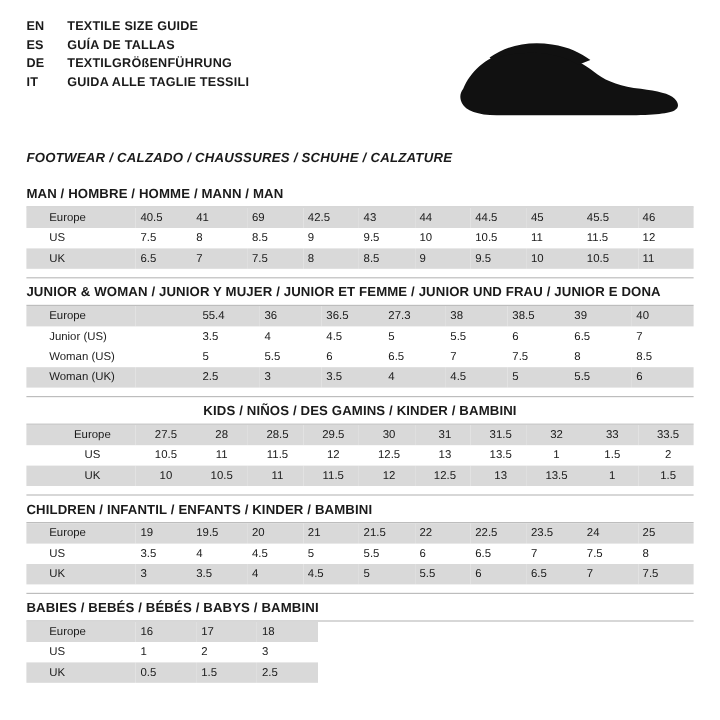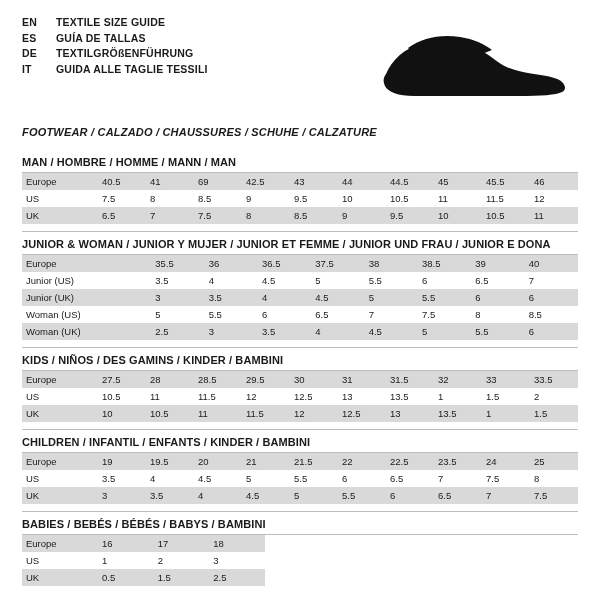--- a/index.html
+++ b/index.html
@@ -90,21 +90,21 @@
     padding: 0 0 0 4px;
     vertical-align: middle;
     color: #1a1a1a;
     white-space: nowrap;
   }
   table.sizes tr.shaded td {
     background: #d9d9d9;
   }
   table.sizes tr td.label {
     width: 72px;
-    padding-left: 4px;
+    padding-left: 19px;
   }
   .block-rule {
     border-bottom: 1px solid #bdbdbd;
     height: 0;
     margin-top: 7px;
   }
 </style>
 </head>
 <body>
 
@@ -193,52 +193,40 @@
     <div class="block-rule"></div>
   </div>
 
   <div class="block" style="margin-top:6px;">
     <div class="block-head">JUNIOR &amp; WOMAN / JUNIOR Y MUJER / JUNIOR ET FEMME / JUNIOR UND FRAU / JUNIOR E DONA</div>
     <table class="sizes">
       <tbody>
           <tr class="shaded">
         <td class="label">Europe</td>
         <td></td>
-        <td>35.5</td>
+        <td>55.4</td>
         <td>36</td>
         <td>36.5</td>
-        <td>37.5</td>
+        <td>27.3</td>
         <td>38</td>
         <td>38.5</td>
         <td>39</td>
         <td>40</td>
       </tr>
       <tr>
         <td class="label">Junior (US)</td>
         <td></td>
         <td>3.5</td>
         <td>4</td>
         <td>4.5</td>
         <td>5</td>
         <td>5.5</td>
         <td>6</td>
         <td>6.5</td>
         <td>7</td>
-      </tr>
-      <tr class="shaded">
-        <td class="label">Junior (UK)</td>
-        <td></td>
-        <td>3</td>
-        <td>3.5</td>
-        <td>4</td>
-        <td>4.5</td>
-        <td>5</td>
-        <td>5.5</td>
-        <td>6</td>
-        <td>6</td>
       </tr>
       <tr>
         <td class="label">Woman (US)</td>
         <td></td>
         <td>5</td>
         <td>5.5</td>
         <td>6</td>
         <td>6.5</td>
         <td>7</td>
         <td>7.5</td>
@@ -255,21 +243,21 @@
         <td>4.5</td>
         <td>5</td>
         <td>5.5</td>
         <td>6</td>
       </tr>
     </tbody>
       </table>
     <div class="block-rule"></div>
   </div>
 
-  <div class="block" style="margin-top:6px;">
+  <div class="block" style="margin-top:6px;text-align:center;">
     <div class="block-head">KIDS / NIÑOS / DES GAMINS / KINDER / BAMBINI</div>
     <table class="sizes">
       <tbody>
           <tr class="shaded">
         <td class="label">Europe</td>
         <td>27.5</td>
         <td>28</td>
         <td>28.5</td>
         <td>29.5</td>
         <td>30</td>

